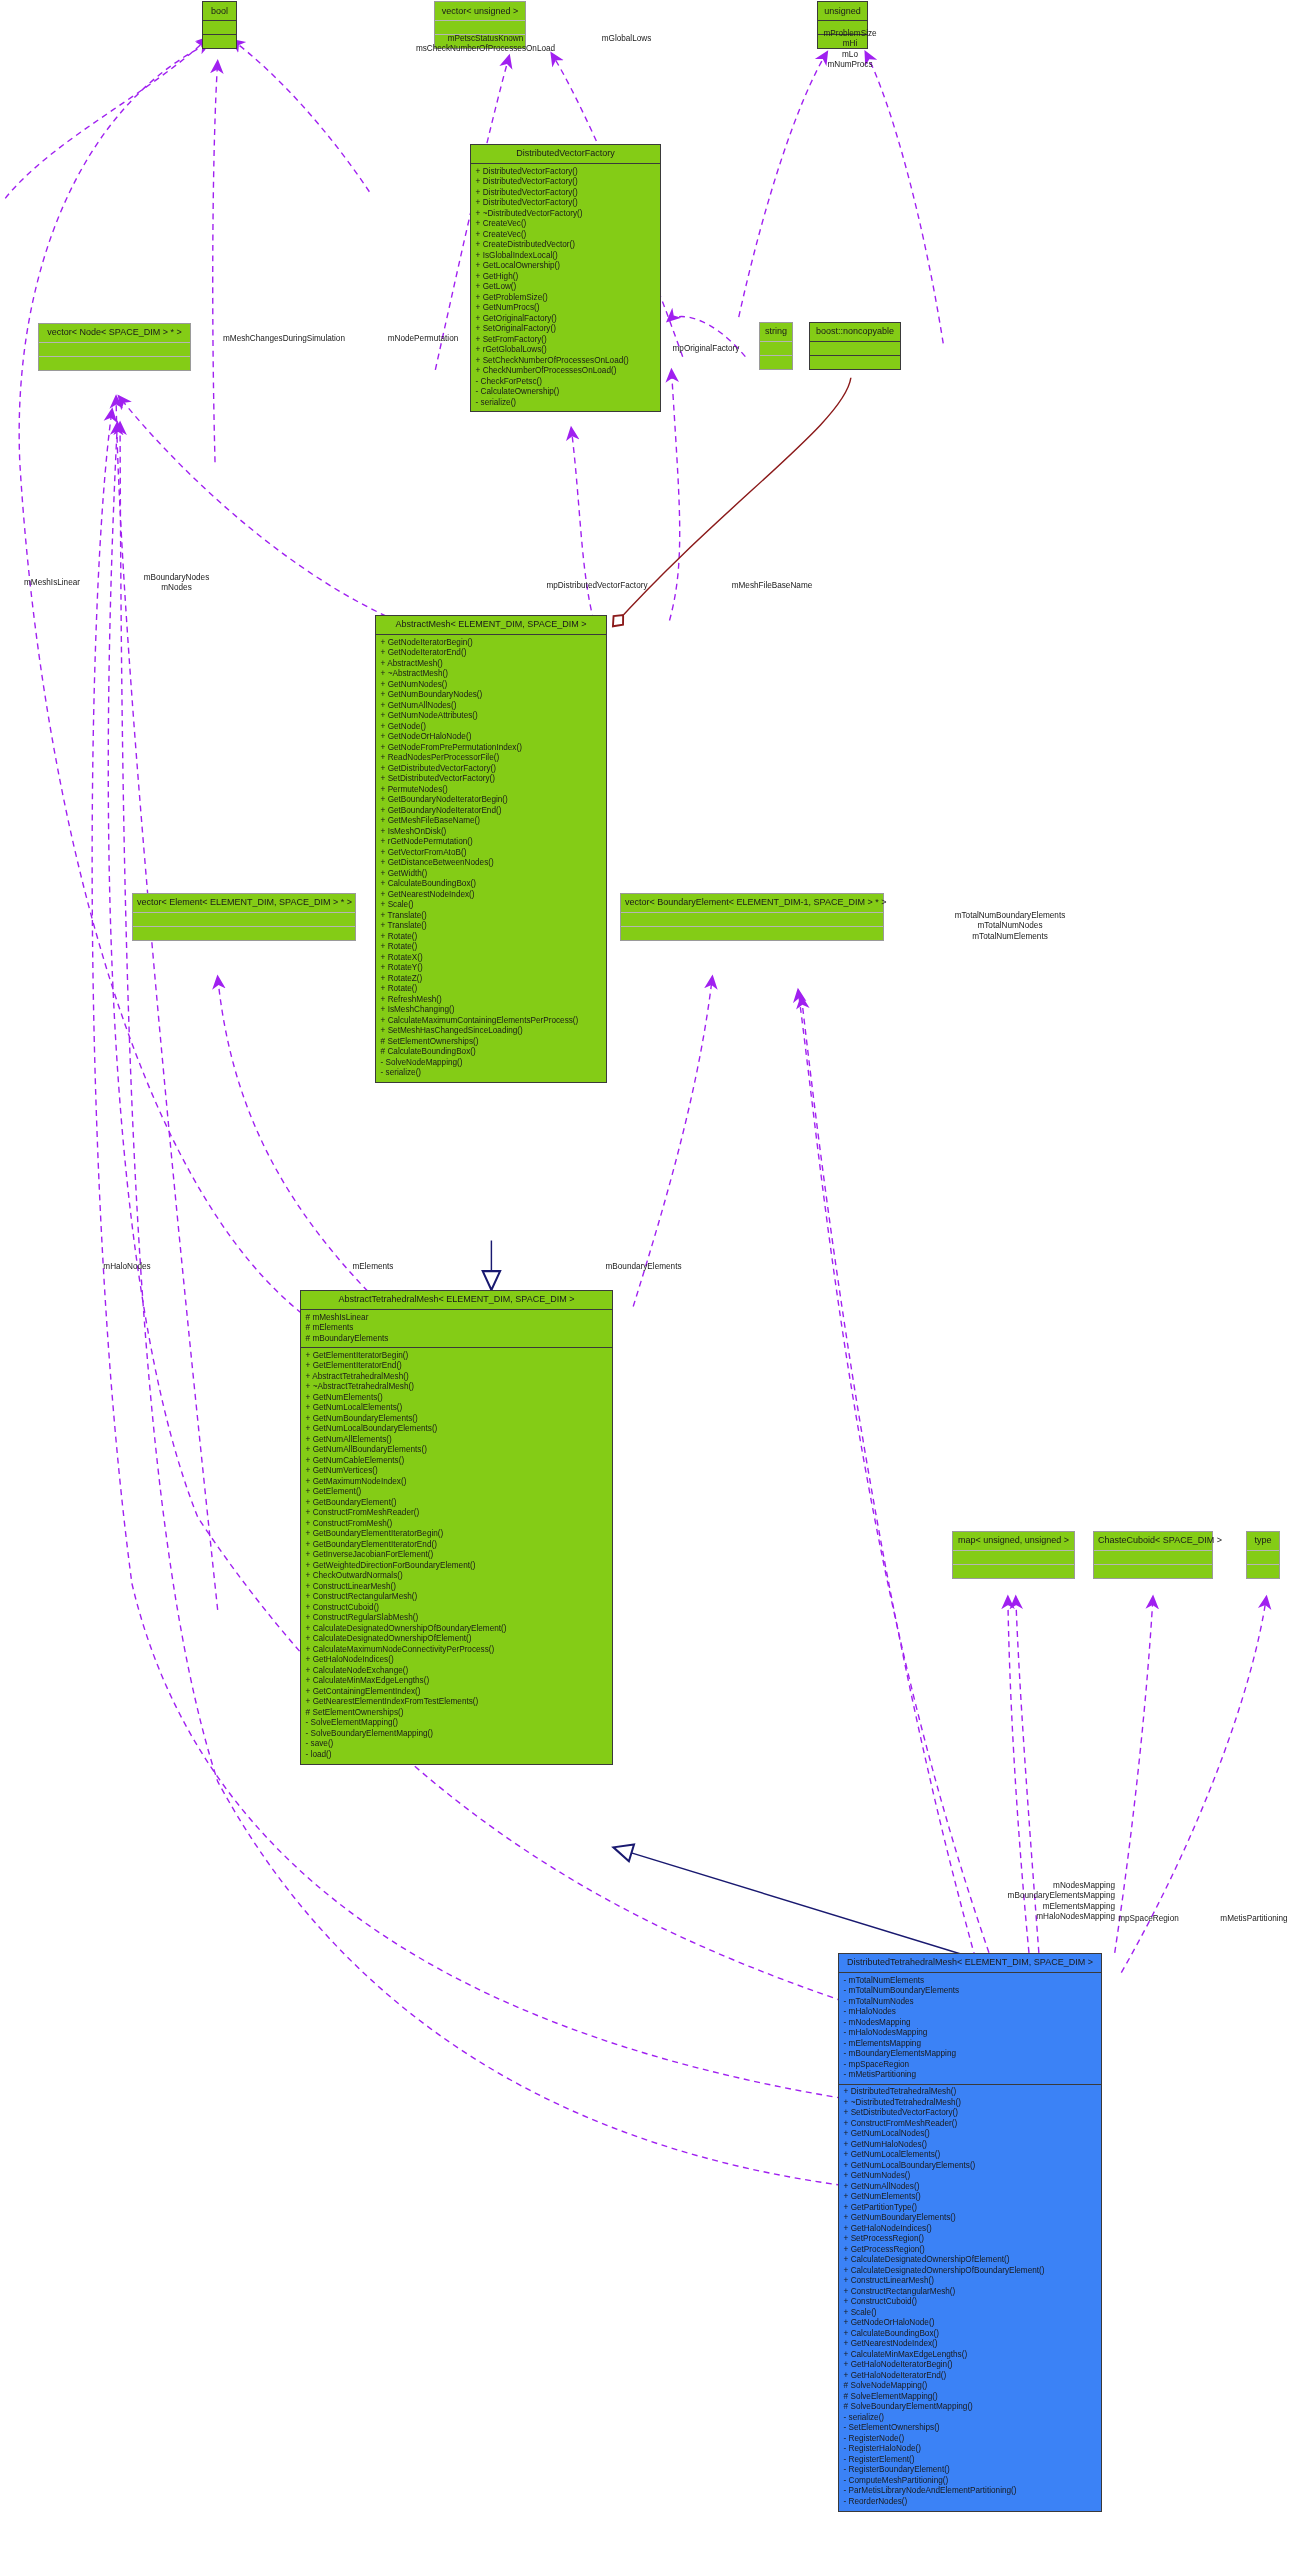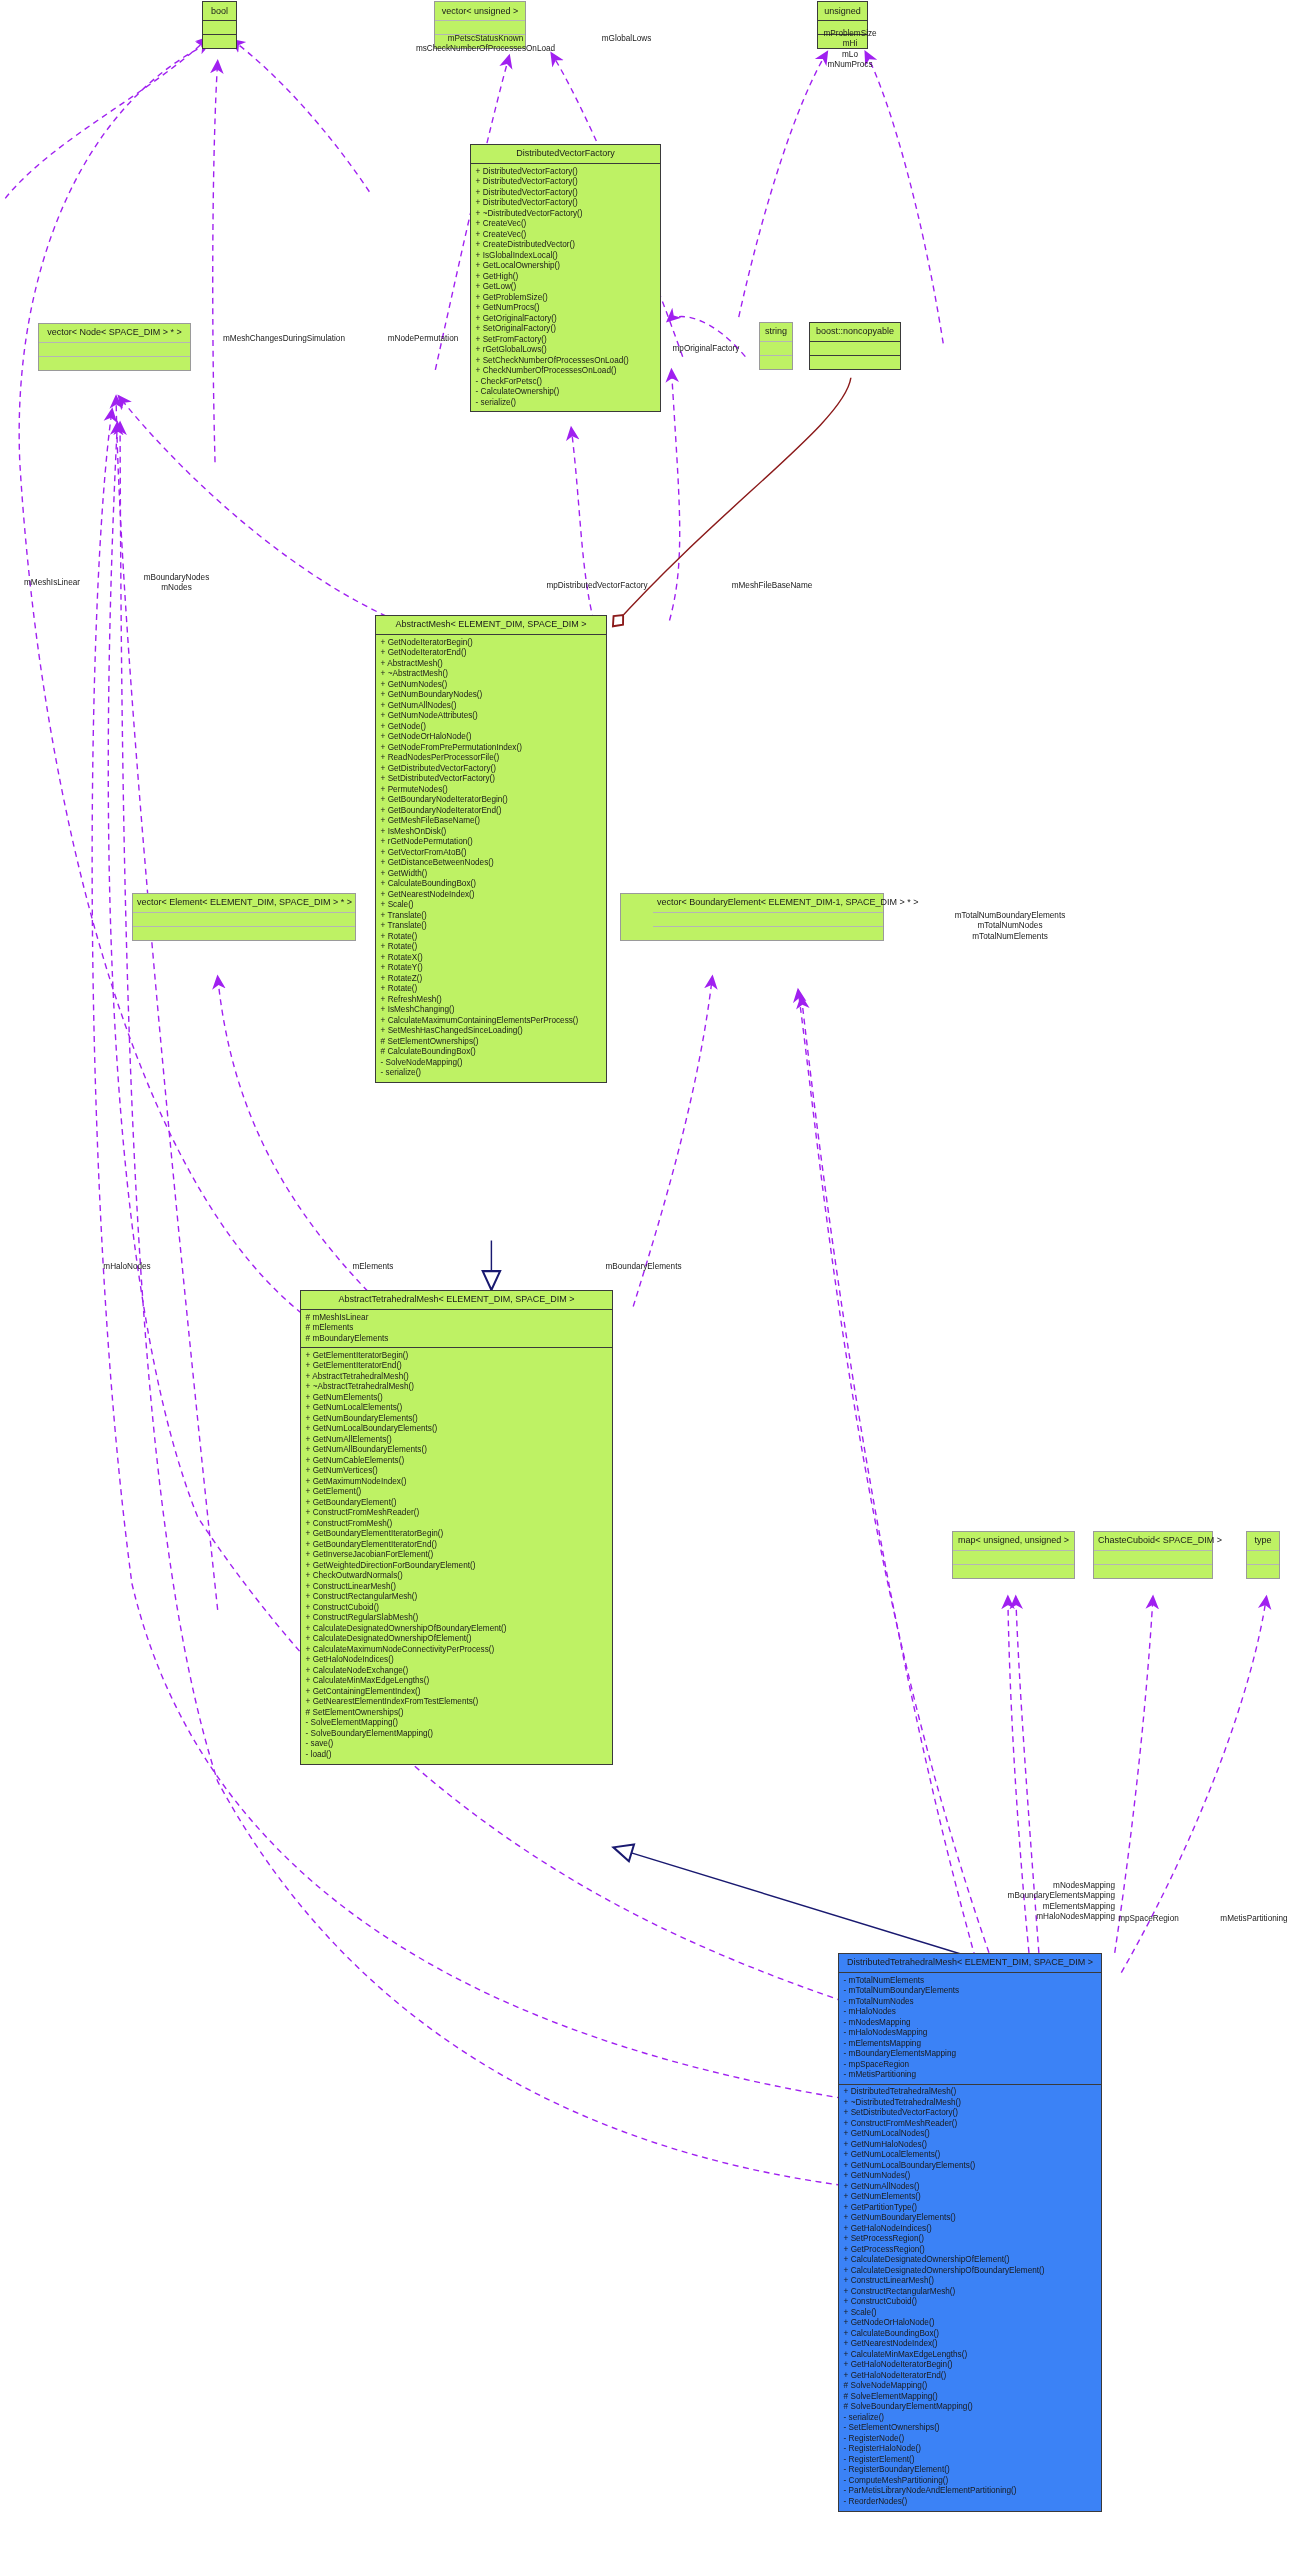--- a/index.html
+++ b/index.html
@@ -14,21 +14,21 @@
     background:#ffffff;
     overflow:hidden;
   }
   svg.edges{
     position:absolute;left:0;top:0;width:1306px;height:2576px;
     pointer-events:none;
   }
   .node{
     position:absolute;
     box-sizing:border-box;
-    background:#bef264;
+    background:#84cc16;
     border:0.7px solid #9a9a9a;
     font-size:8.6px;
     line-height:1.18;
     color:#1a1a1a;
   }
   .node.solid{ border:1.3px solid #3a3a3a; }
   .node.filled{ background:#3b82f6; border:1.3px solid #3a3a3a; }
   .node .title{
     text-align:center;
     padding:3.3px 4px 4px 4px;
@@ -157,21 +157,21 @@
     <div class="compartment attrs empty"></div>
     <div class="compartment empty"></div>
   </div>
 
   <div class="node" style="left:132px;top:893px;width:224px;">
     <div class="title">vector&lt; Element&lt; ELEMENT_DIM, SPACE_DIM &gt; * &gt;</div>
     <div class="compartment attrs empty"></div>
     <div class="compartment empty"></div>
   </div>
 
-  <div class="node" style="left:620px;top:893px;width:264px;padding-left:32px;">
+  <div class="node" style="left:620px;top:893px;width:264px;">
     <div class="title">vector&lt; BoundaryElement&lt; ELEMENT_DIM-1, SPACE_DIM &gt; * &gt;</div>
     <div class="compartment attrs empty"></div>
     <div class="compartment empty"></div>
   </div>
 
   <div class="node" style="left:952px;top:1531px;width:123px;">
     <div class="title">map&lt; unsigned, unsigned &gt;</div>
     <div class="compartment attrs empty"></div>
     <div class="compartment empty"></div>
   </div>

